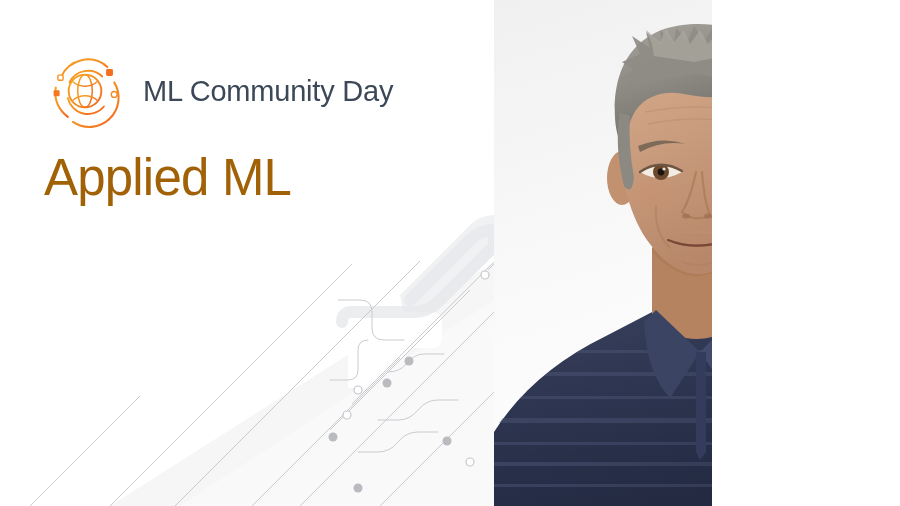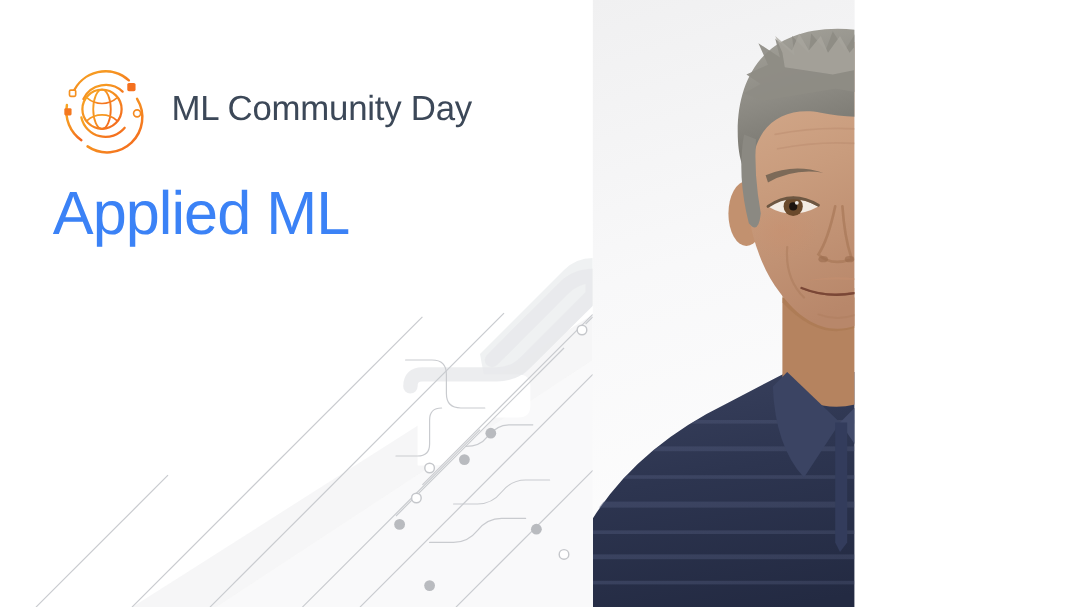--- a/index.html
+++ b/index.html
@@ -51,21 +51,21 @@
     white-space:nowrap;
   }
 
   
   .headline {
     position:absolute;
     left:44px; top:150px;
     font-size:51px;
     font-weight:400;
     letter-spacing:-0.8px;
-    color:#3b82f6;
+    color:#a16207;
     line-height:1.08;
     white-space:nowrap;
     z-index:3;
   }
 
   
   .photo-panel {
     position:absolute;
     left:494px; top:0;
     width:406px; height:506px;

